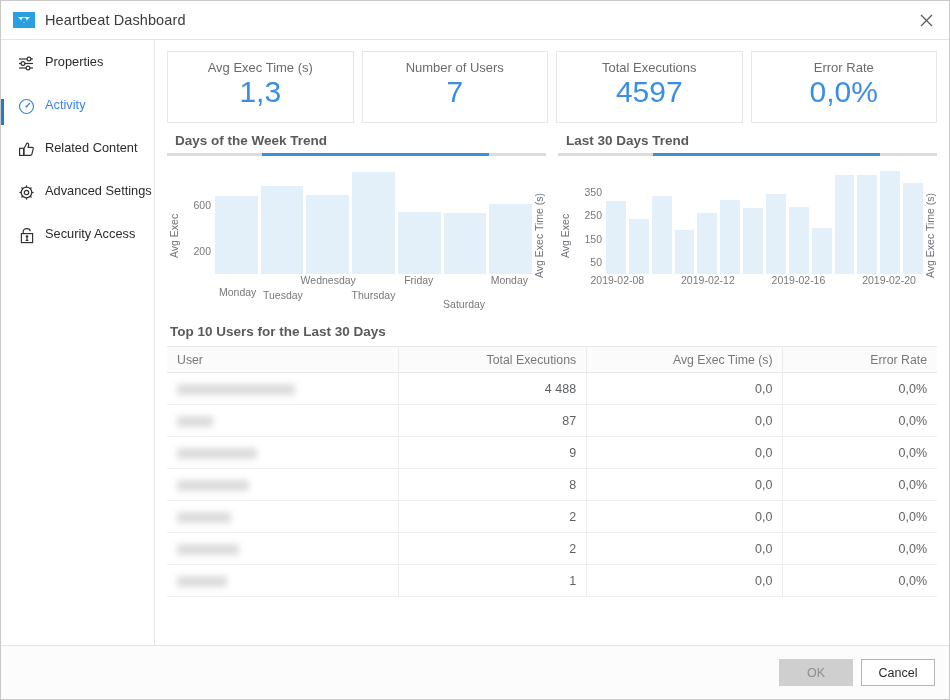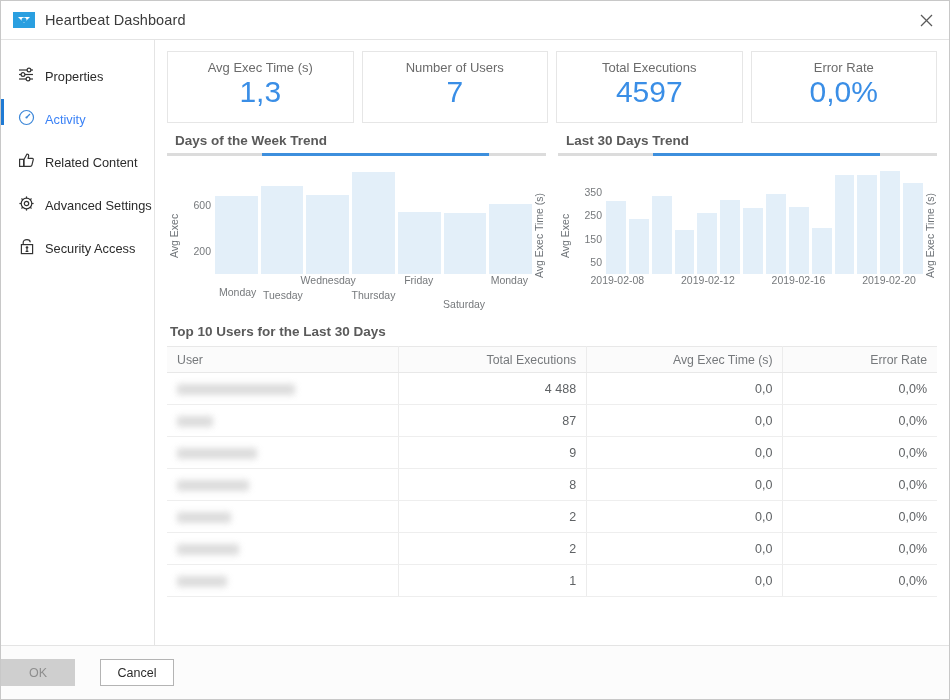--- a/index.html
+++ b/index.html
@@ -65,21 +65,21 @@
 
   
   .sidebar {
     width: 154px; min-width: 154px;
     border-right: 1px solid #e4e4e4;
     padding-top: 14px;
     background: #ffffff;
   }
   .nav-item {
     height: 30px;
-    display: flex; align-items: flex-end;
+    display: flex; align-items: flex-start;
     padding-left: 16px;
     position: relative;
     cursor: pointer;
     color: #2b2b2b;
     font-size: 12.8px;
     margin-bottom: 13px;
   }
   .nav-item .ico {
     width: 19px; height: 19px; margin-right: 9px;
     display: flex; align-items: center; justify-content: center;
@@ -204,22 +204,22 @@
     filter: blur(3.2px);
     opacity: .85;
     vertical-align: middle;
   }
 
   
   .footer {
     height: 54px; min-height: 54px;
     border-top: 1px solid #e4e4e4;
     background: #fcfcfc;
-    display: flex; align-items: center; 
-    padding-right: 14px; gap: 25px;
+    display: flex; align-items: center; justify-content: flex-end;
+    padding-right: 14px; gap: 8px;
   }
   .btn {
     width: 74px; height: 27px;
     font-size: 12.5px;
     font-family: "Liberation Sans", sans-serif;
     display: flex; align-items: center; justify-content: center;
     cursor: pointer;
   }
   .btn.ok { background: #cfcfcf; color: #8e8e8e; border: 1px solid #cfcfcf; }
   .btn.cancel { background: #ffffff; color: #2b2b2b; border: 1px solid #b4b4b4; }

